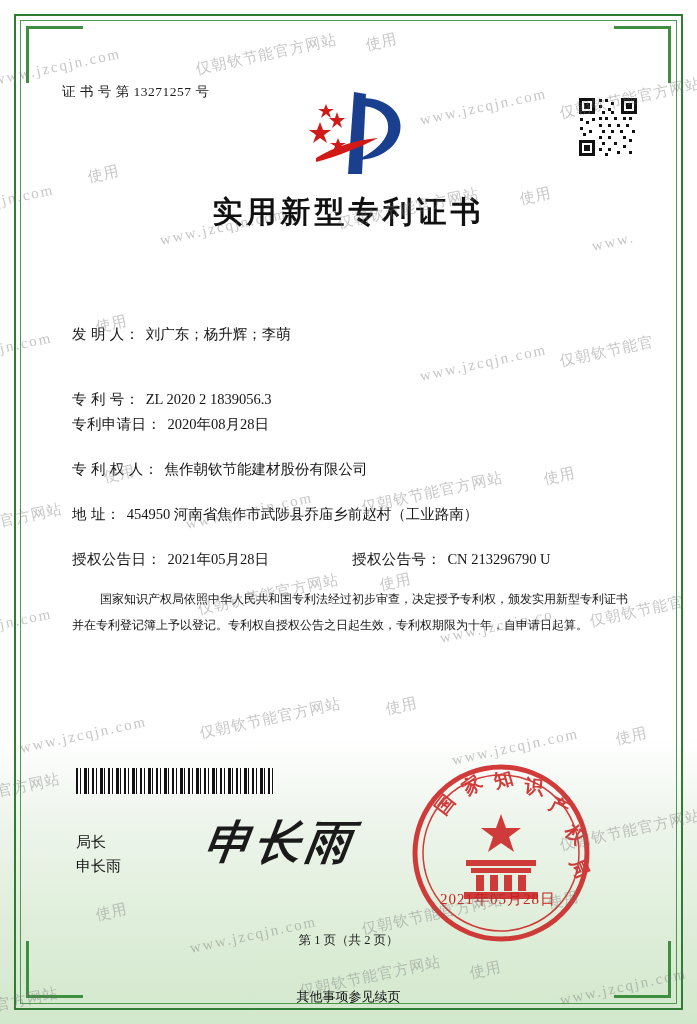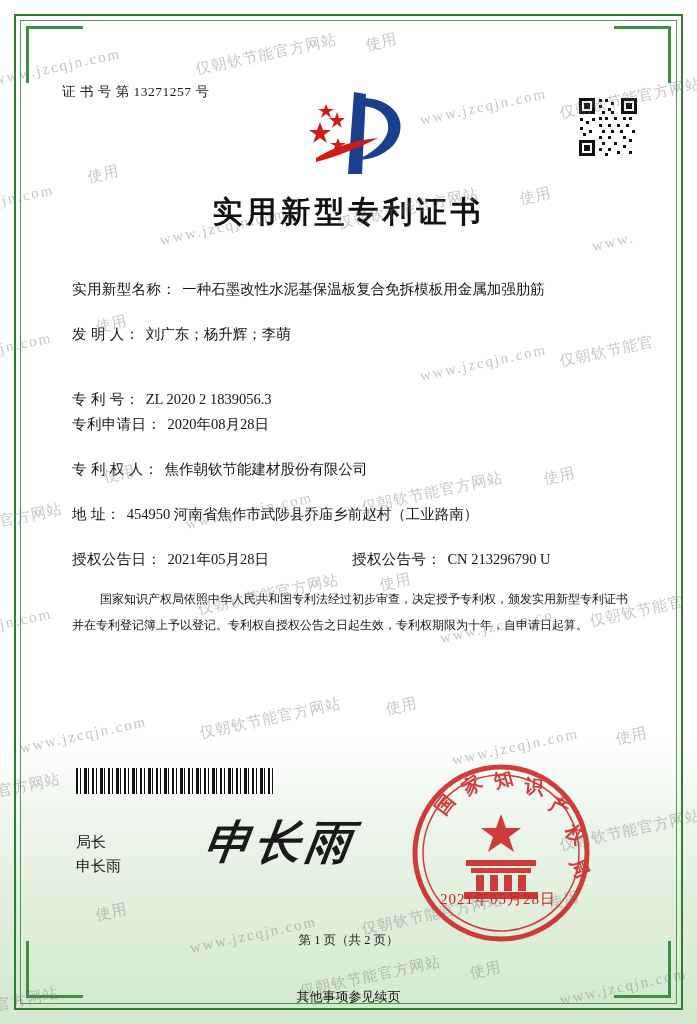--- a/index.html
+++ b/index.html
@@ -275,23 +275,20 @@
           <rect x="31" y="52" width="3" height="3"></rect>
           <rect x="40" y="55" width="3" height="3"></rect>
         <rect x="52" y="55" width="3" height="3"></rect>
           <rect x="28" y="57" width="3" height="3"></rect>
       </g>
     </svg>
   </div>
 
   <div id="title">实用新型专利证书</div>
 
-  <div class="field" style="left:72px; top:280px;">
-    <span class="lbl">实用新型名称：</span><span class="val">一种石墨改性水泥基保温板复合免拆模板用金属加强肋筋</span>
-  </div>
 
   <div class="field" style="left:72px; top:325px;">
     <span class="lbl">发 明 人：</span><span class="val">刘广东；杨升辉；李萌</span>
   </div>
 
   <div class="field" style="left:72px; top:390px;">
     <span class="lbl">专 利 号：</span><span class="val">ZL 2020 2 1839056.3</span>
   </div>
 
   <div class="field" style="left:72px; top:415px;">

